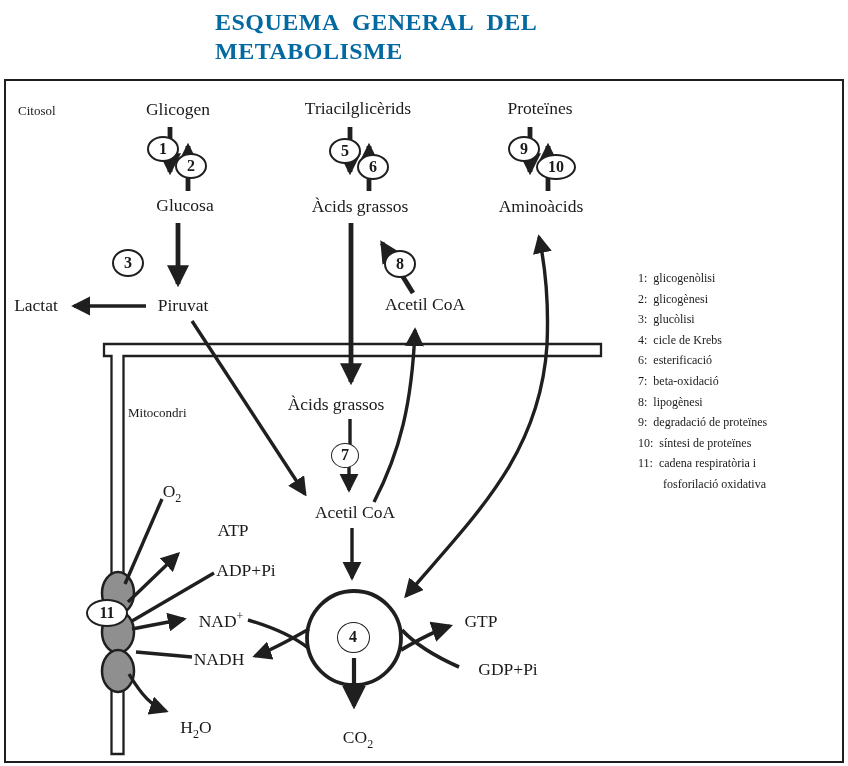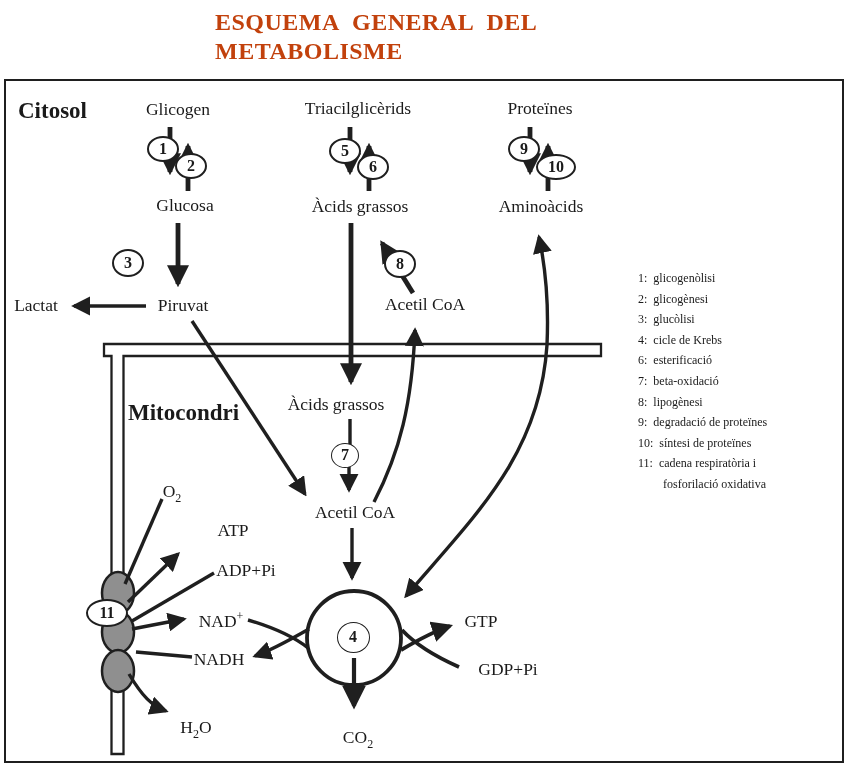--- a/index.html
+++ b/index.html
@@ -1,25 +1,25 @@
 <!DOCTYPE html>
 <html><head>
 <meta charset="utf-8">
 <style>
   html,body{margin:0;padding:0;background:#ffffff;}
   #page{position:relative;width:848px;height:766px;background:#fff;
         font-family:"Liberation Serif", serif;color:#1a1a1a;overflow:hidden;}
   .title{position:absolute;left:215px;top:8px;font-weight:bold;font-size:24px;
-         line-height:29px;letter-spacing:.5px;word-spacing:7px;color:#c2410c;}
+         line-height:29px;letter-spacing:.5px;word-spacing:7px;color:#0369a1;}
   .outerbox{position:absolute;left:4px;top:79px;width:840px;height:684px;
             border:2.5px solid #1f1f1f;box-sizing:border-box;}
   svg.canvas{position:absolute;left:0;top:0;width:848px;height:766px;}
   .lbl{position:absolute;font-size:17.5px;line-height:22px;white-space:nowrap;
        transform:translateX(-50%);}
-  .lbl.bold{font-weight:bold;font-size:23px;transform:none;}
+  .lbl.bold{font-weight:normal;font-size:13px;transform:none;}
   sub.sm{font-size:12px;line-height:0;}
   sup.sm{font-size:12px;line-height:0;}
   .numc{position:absolute;box-sizing:border-box;background:#fff;border:2px solid #1f1f1f;
         border-radius:50%;display:flex;align-items:center;justify-content:center;
         font-weight:bold;font-size:16px;}
   .legend{position:absolute;left:638px;top:268px;font-size:12px;line-height:20.6px;
           white-space:nowrap;}
   .lg-row span.n{margin-right:6px;}
   .lg-cont{padding-left:25px;}
 </style>

